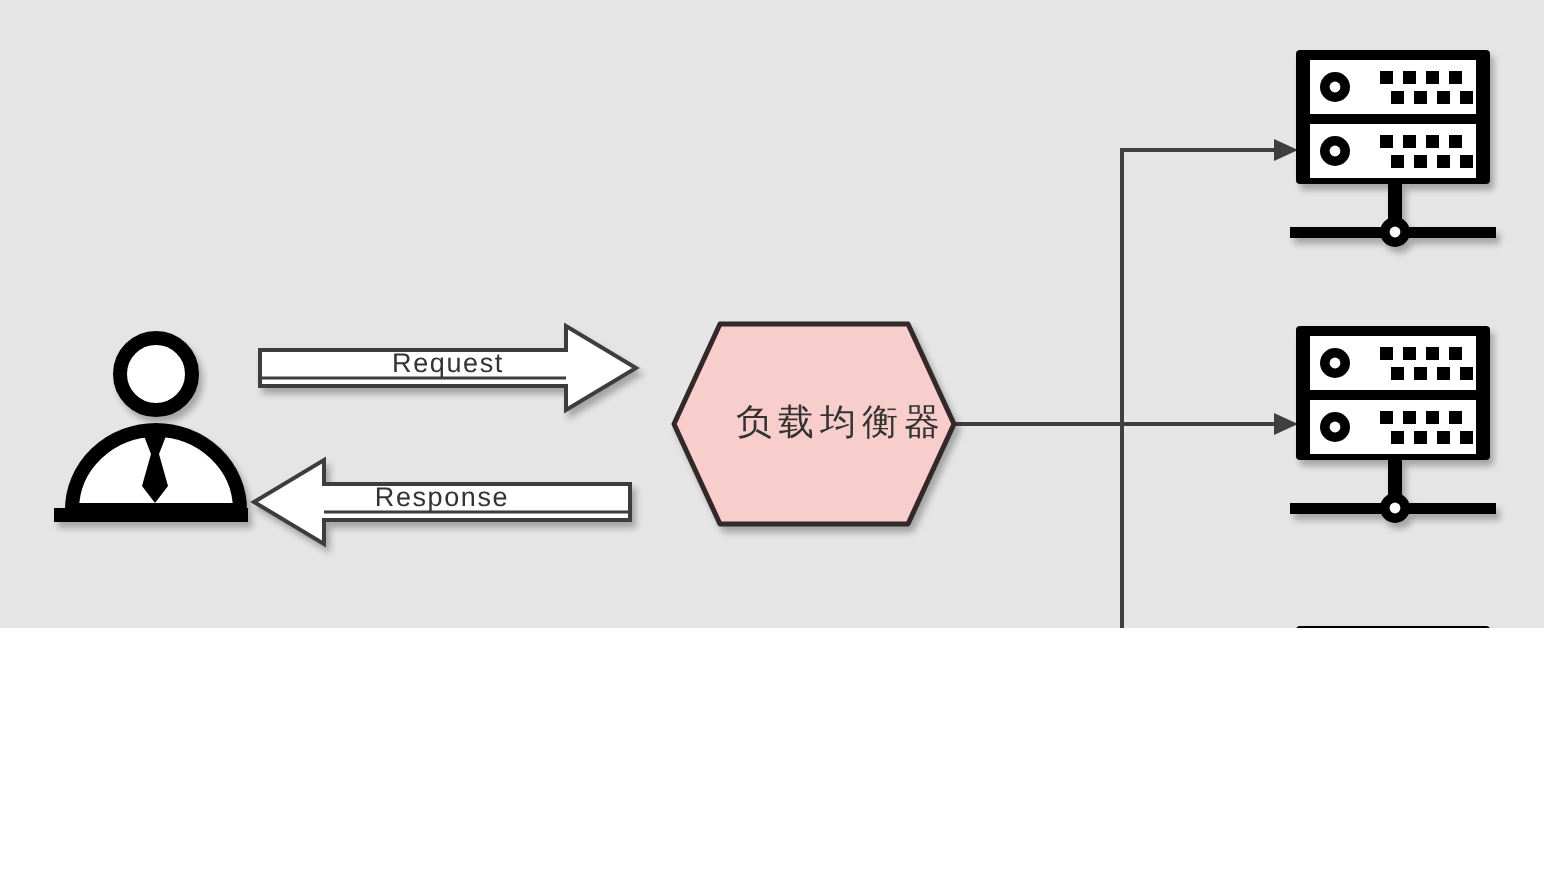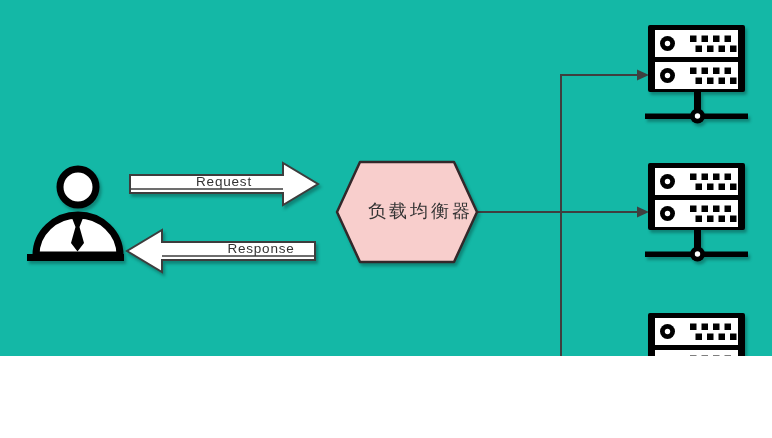--- a/index.html
+++ b/index.html
@@ -4,40 +4,40 @@
 <style>
   html, body {
     margin: 0;
     padding: 0;
     background: #ffffff;
     font-family: "Liberation Sans", "DejaVu Sans", sans-serif;
   }
   #canvas {
     position: relative;
     width: 772px;
-    height: 356px;
-    background: #14b8a6;
+    height: 314px;
+    background: #e5e5e5;
     overflow: hidden;
   }
   .abs { position: absolute; }
   .shape { filter: drop-shadow(2px 3px 1.5px rgba(0,0,0,0.28)); }
   .label {
     position: absolute;
     color: #333333;
     text-align: center;
     pointer-events: none;
     white-space: nowrap;
   }
   .edge-label {
     font-size: 13.5px;
     letter-spacing: 0.8px;
     line-height: 14px;
   }
   .request-label  { left: 128px; top: 175px; width: 192px; }
-  .response-label { left: 125px; top: 242px; width: 192px; padding-left: 40px; }
+  .response-label { left: 125px; top: 242px; width: 192px; }
   .lb-label {
     left: 350px; top: 201px; width: 141px;
     font-size: 18px;
     letter-spacing: 3px;
     line-height: 20px;
   }
   svg { display: block; }
 </style>
 </head>
 <body>

